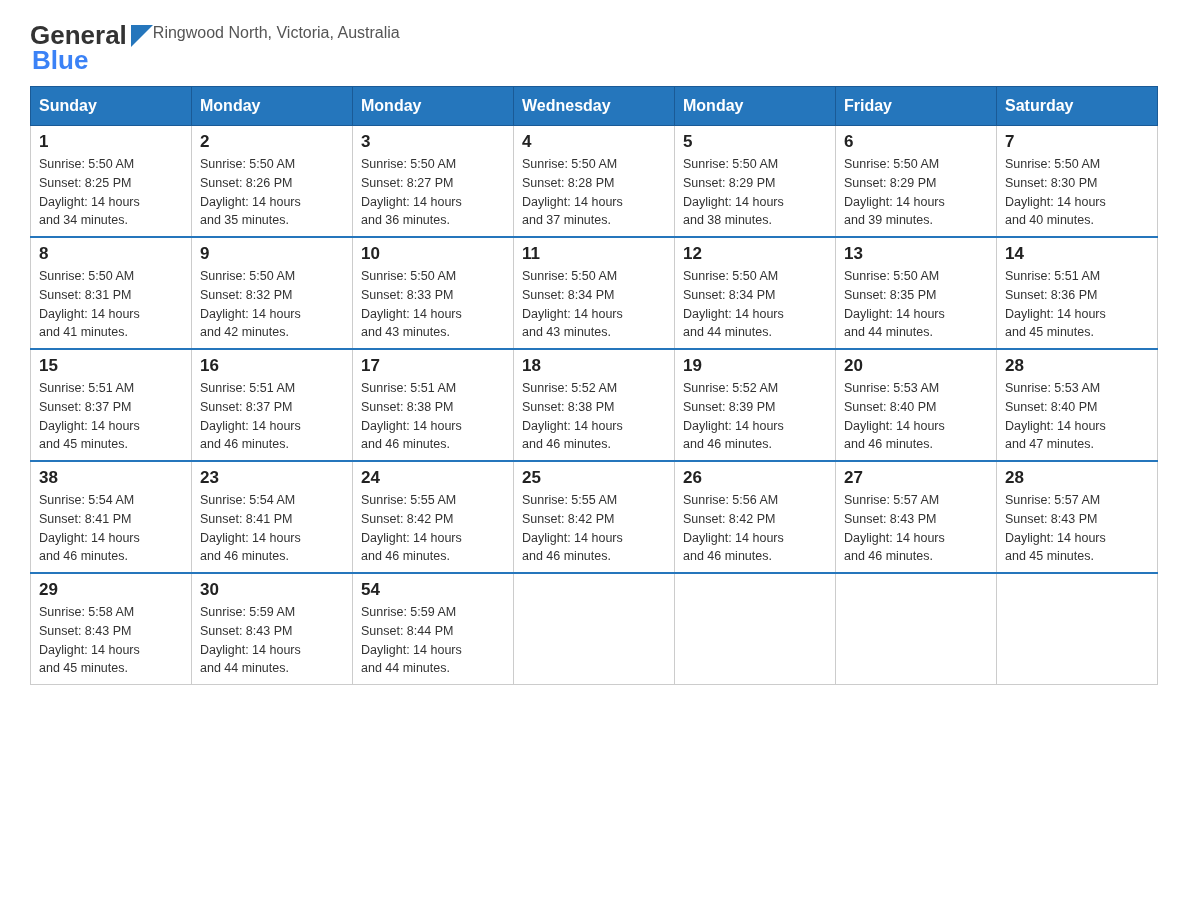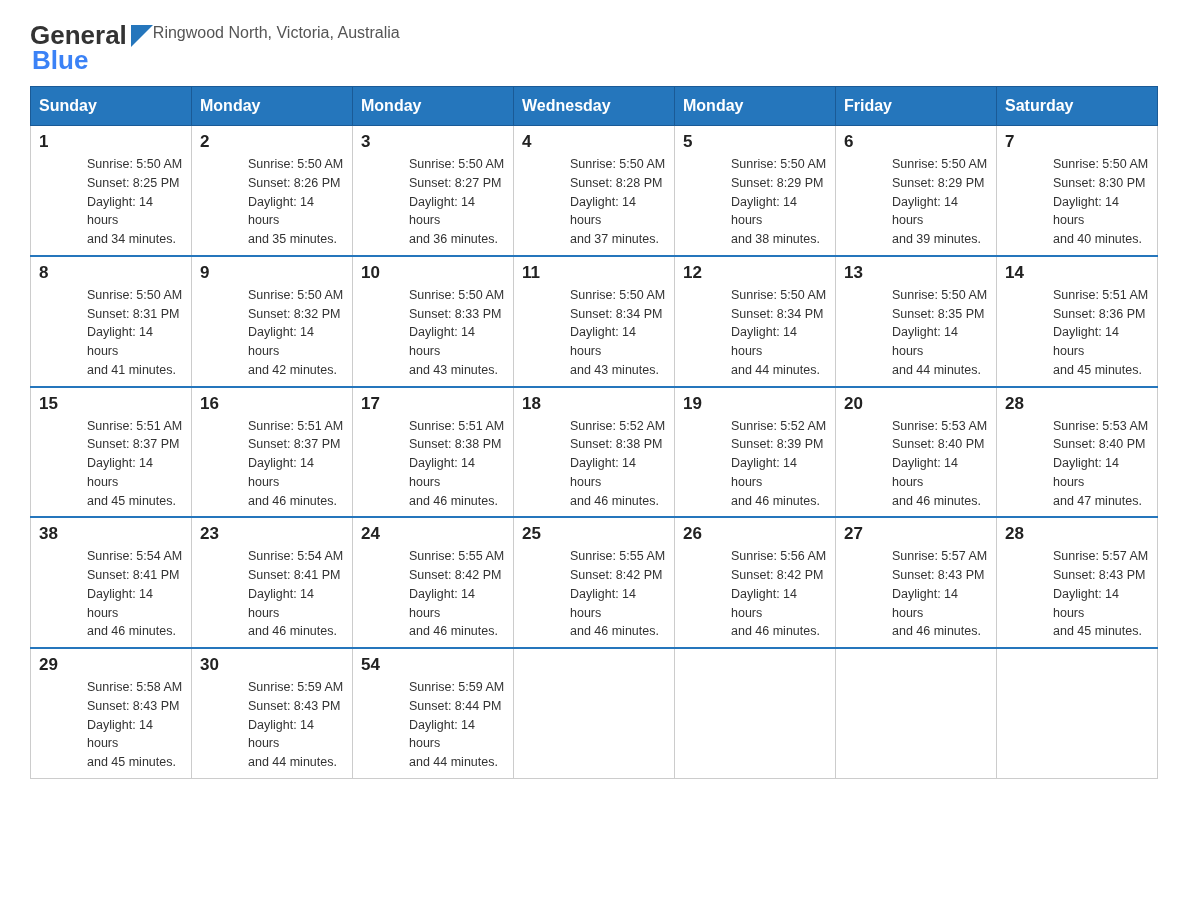--- a/index.html
+++ b/index.html
@@ -74,21 +74,20 @@
     .day-number {
       font-size: 17px;
       font-weight: bold;
       color: #222;
       margin-bottom: 3px;
     }
     .day-detail {
       font-size: 12.5px;
       color: #333;
       line-height: 1.5;
-      margin-left: 48px;
     }
     .empty-cell {
       background: #fff;
     }
     .row-border-top td {
       border-top: 2px solid #2576bc;
     }
   </style>
 </head>
 <body>

